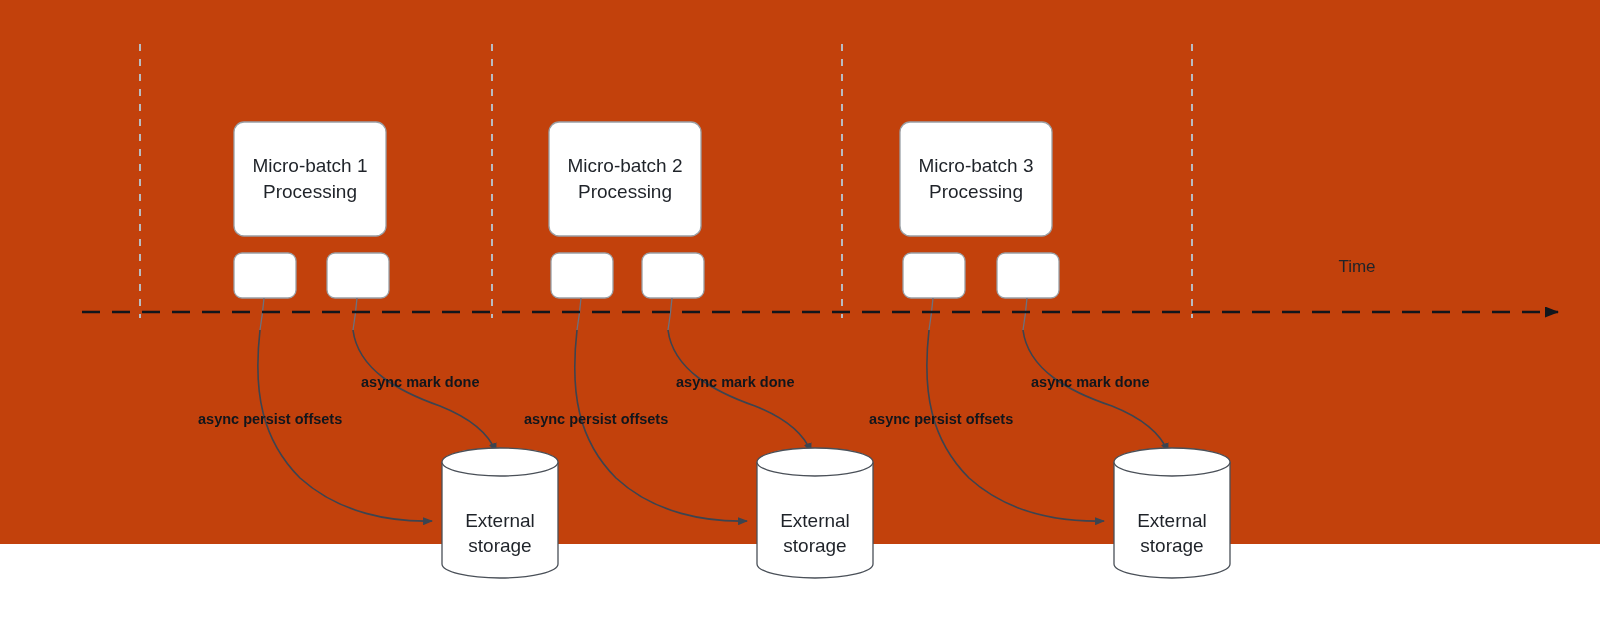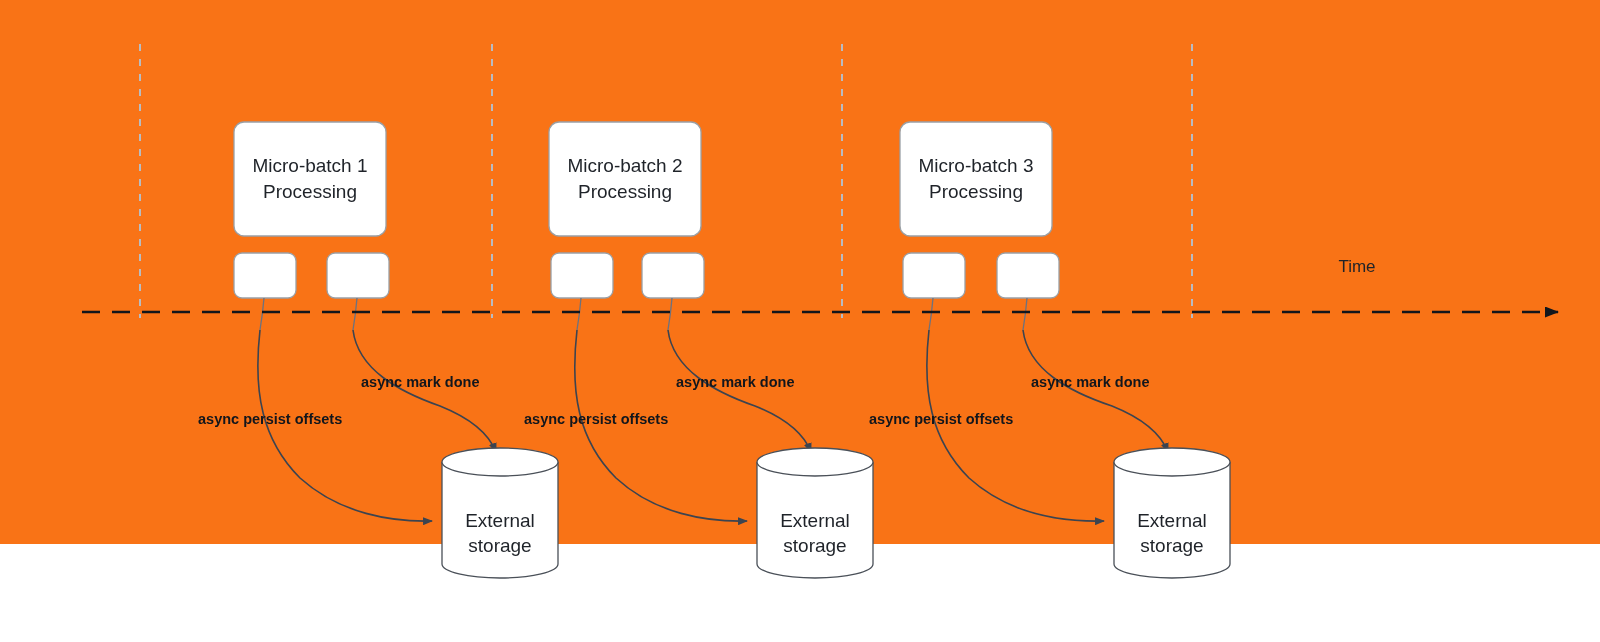--- a/index.html
+++ b/index.html
@@ -10,21 +10,21 @@
   body {
     width: 1600px;
     height: 642px;
     font-family: "Liberation Sans", sans-serif;
     overflow: hidden;
   }
   #canvas {
     position: relative;
     width: 1600px;
     height: 544px;
-    background: #f97316;
+    background: #c2410c;
   }
   #diagram-svg {
     position: absolute;
     top: 0;
     left: 0;
     width: 1600px;
     height: 642px;
   }
   .node-label {
     font-family: "Liberation Sans", sans-serif;

